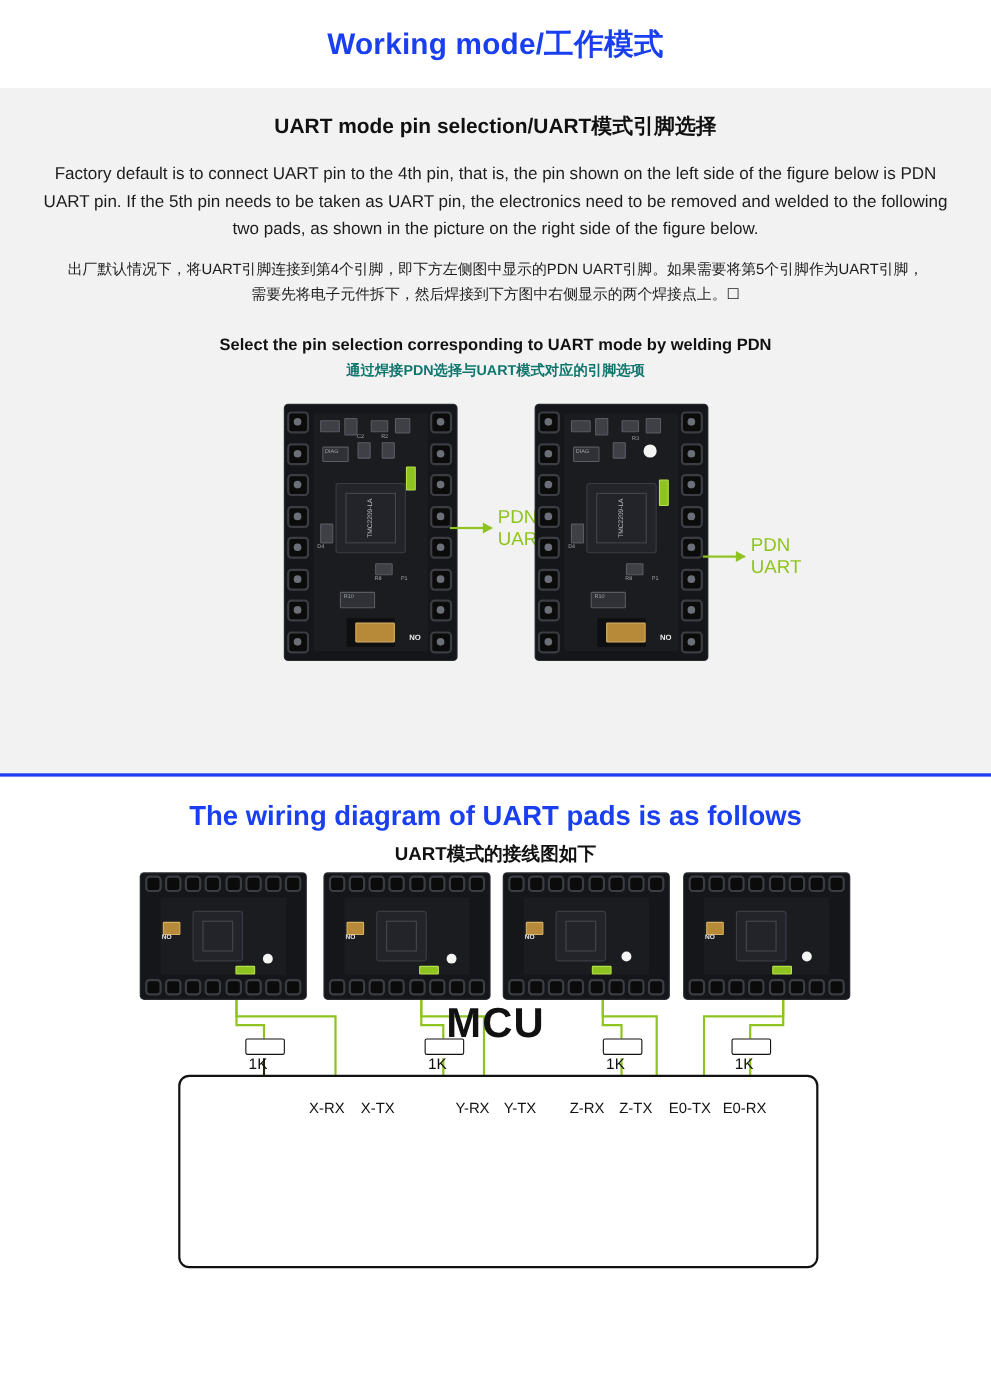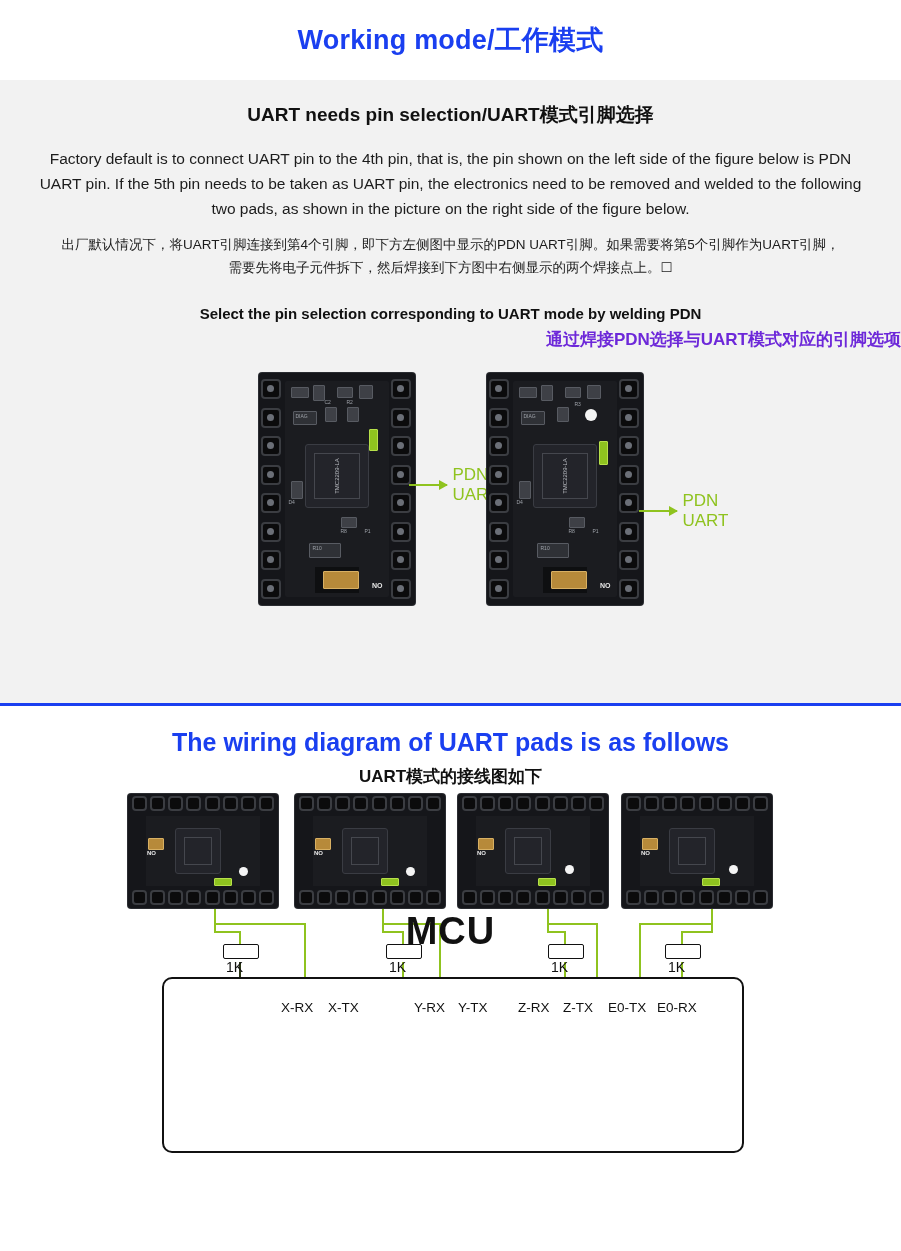--- a/index.html
+++ b/index.html
@@ -59,25 +59,25 @@
     color:#1c1c1c;
   }
   .select-en {
     text-align:center;
     font-size:15px;
     font-weight:bold;
     margin-top:26px;
     color:#111;
   }
   .select-cn {
-    text-align:right;
-    font-size:17px;
+    text-align:center;
+    font-size:13px;
     font-weight:bold;
     margin-top:6px;
-    color:#6d28d9;
+    color:#0f766e;
   }
 
   
   .boards-row {
     margin-top:22px;
     display:flex;
     justify-content:center;
     gap:72px;
   }
   .board-wrap { position:relative; }
@@ -245,21 +245,21 @@
 <body>
 
 <div class="page">
 
   <div class="title-band">
     <div class="main-title">Working mode/工作模式</div>
   </div>
 
   <div class="section-1">
 
-    <div class="sub-title">UART needs pin selection/UART模式引脚选择</div>
+    <div class="sub-title">UART mode pin selection/UART模式引脚选择</div>
 
     <div class="para-en">Factory default is to connect UART pin to the 4th pin, that is, the pin shown on the left side of the figure below is PDN UART pin. If the 5th pin needs to be taken as UART pin, the electronics need to be removed and welded to the following two pads, as shown in the picture on the right side of the figure below.</div>
     <div class="para-cn">出厂默认情况下，将UART引脚连接到第4个引脚，即下方左侧图中显示的PDN UART引脚。如果需要将第5个引脚作为UART引脚，需要先将电子元件拆下，然后焊接到下方图中右侧显示的两个焊接点上。☐</div>
 
     <div class="select-en">Select the pin selection corresponding to UART mode by welding PDN</div>
     <div class="select-cn">通过焊接PDN选择与UART模式对应的引脚选项</div>
 
     <div class="boards-row">
 
       <div class="board-wrap">

